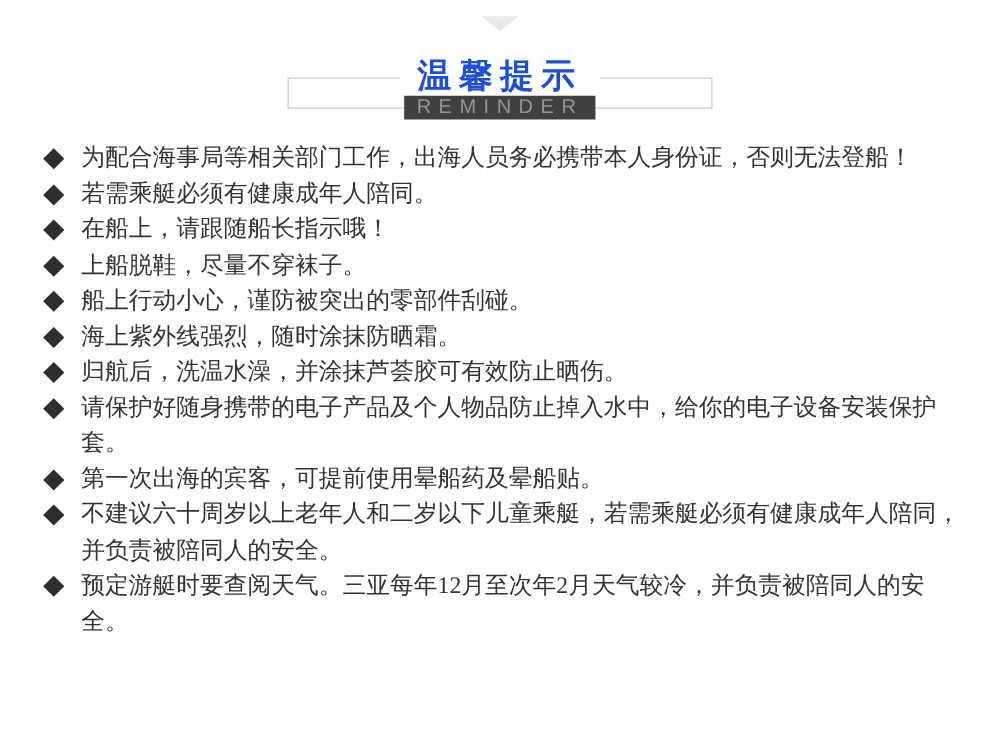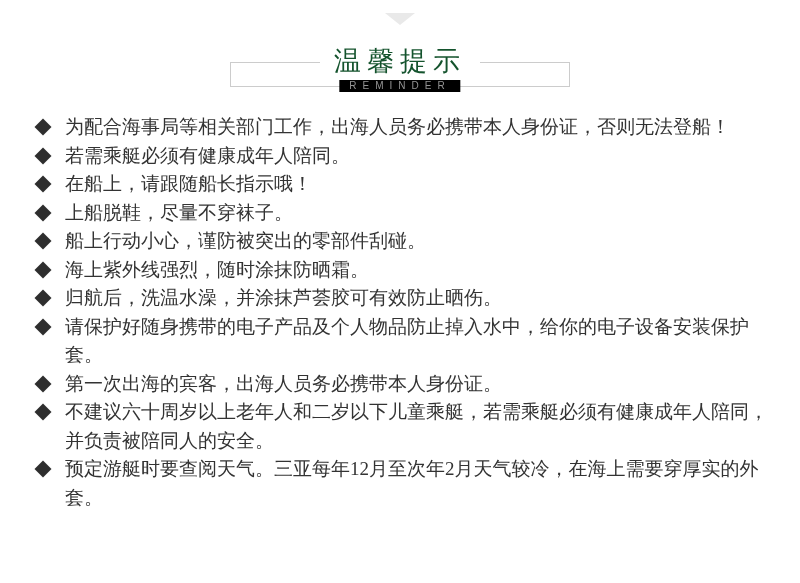--- a/index.html
+++ b/index.html
@@ -32,33 +32,33 @@
     border: 1px solid #cccccc;
     box-sizing: border-box;
   }
   .title {
     position: absolute;
     top: 0; left: 50%;
     transform: translate(-50%, -55%);
     background: #ffffff;
     padding: 0 14px;
     font-size: 27px;
-    font-weight: normal;
-    color: #14532d;
+    font-weight: bold;
+    color: #1d4ed8;
     letter-spacing: 6px;
     white-space: nowrap;
     line-height: 1.1;
   }
   .subtitle {
     position: absolute;
     bottom: 0; left: 50%;
     transform: translate(-50%, 50%);
-    background: #000000;
+    background: #404040;
     padding: 0 10px;
-    font-size: 10px;
+    font-size: 16px;
     color: #949494;
     letter-spacing: 6px;
     white-space: nowrap;
     line-height: 1.2;
   }
 
   
   .tips-list {
     margin: 26px 31px 0 35px;
   }
@@ -154,32 +154,32 @@
           <div class="diamond"></div>
         </div>
         <div class="tip-text">请保护好随身携带的电子产品及个人物品防止掉入水中，给你的电子设备安装保护套。</div>
       </div>
 
 
       <div class="tip-item">
         <div class="bullet-col">
           <div class="diamond"></div>
         </div>
-        <div class="tip-text">第一次出海的宾客，出海人员务必携带本人身份证。</div>
+        <div class="tip-text">第一次出海的宾客，可提前使用晕船药及晕船贴。</div>
       </div>
 
       <div class="tip-item">
         <div class="bullet-col">
           <div class="diamond"></div>
         </div>
         <div class="tip-text">不建议六十周岁以上老年人和二岁以下儿童乘艇，若需乘艇必须有健康成年人陪同，并负责被陪同人的安全。</div>
       </div>
 
       <div class="tip-item">
         <div class="bullet-col">
           <div class="diamond"></div>
         </div>
-        <div class="tip-text">预定游艇时要查阅天气。三亚每年12月至次年2月天气较冷，在海上需要穿厚实的外套。</div>
+        <div class="tip-text">预定游艇时要查阅天气。三亚每年12月至次年2月天气较冷，并负责被陪同人的安全。</div>
       </div>
 
     </div>
 
 </div>
 
 </body></html>

